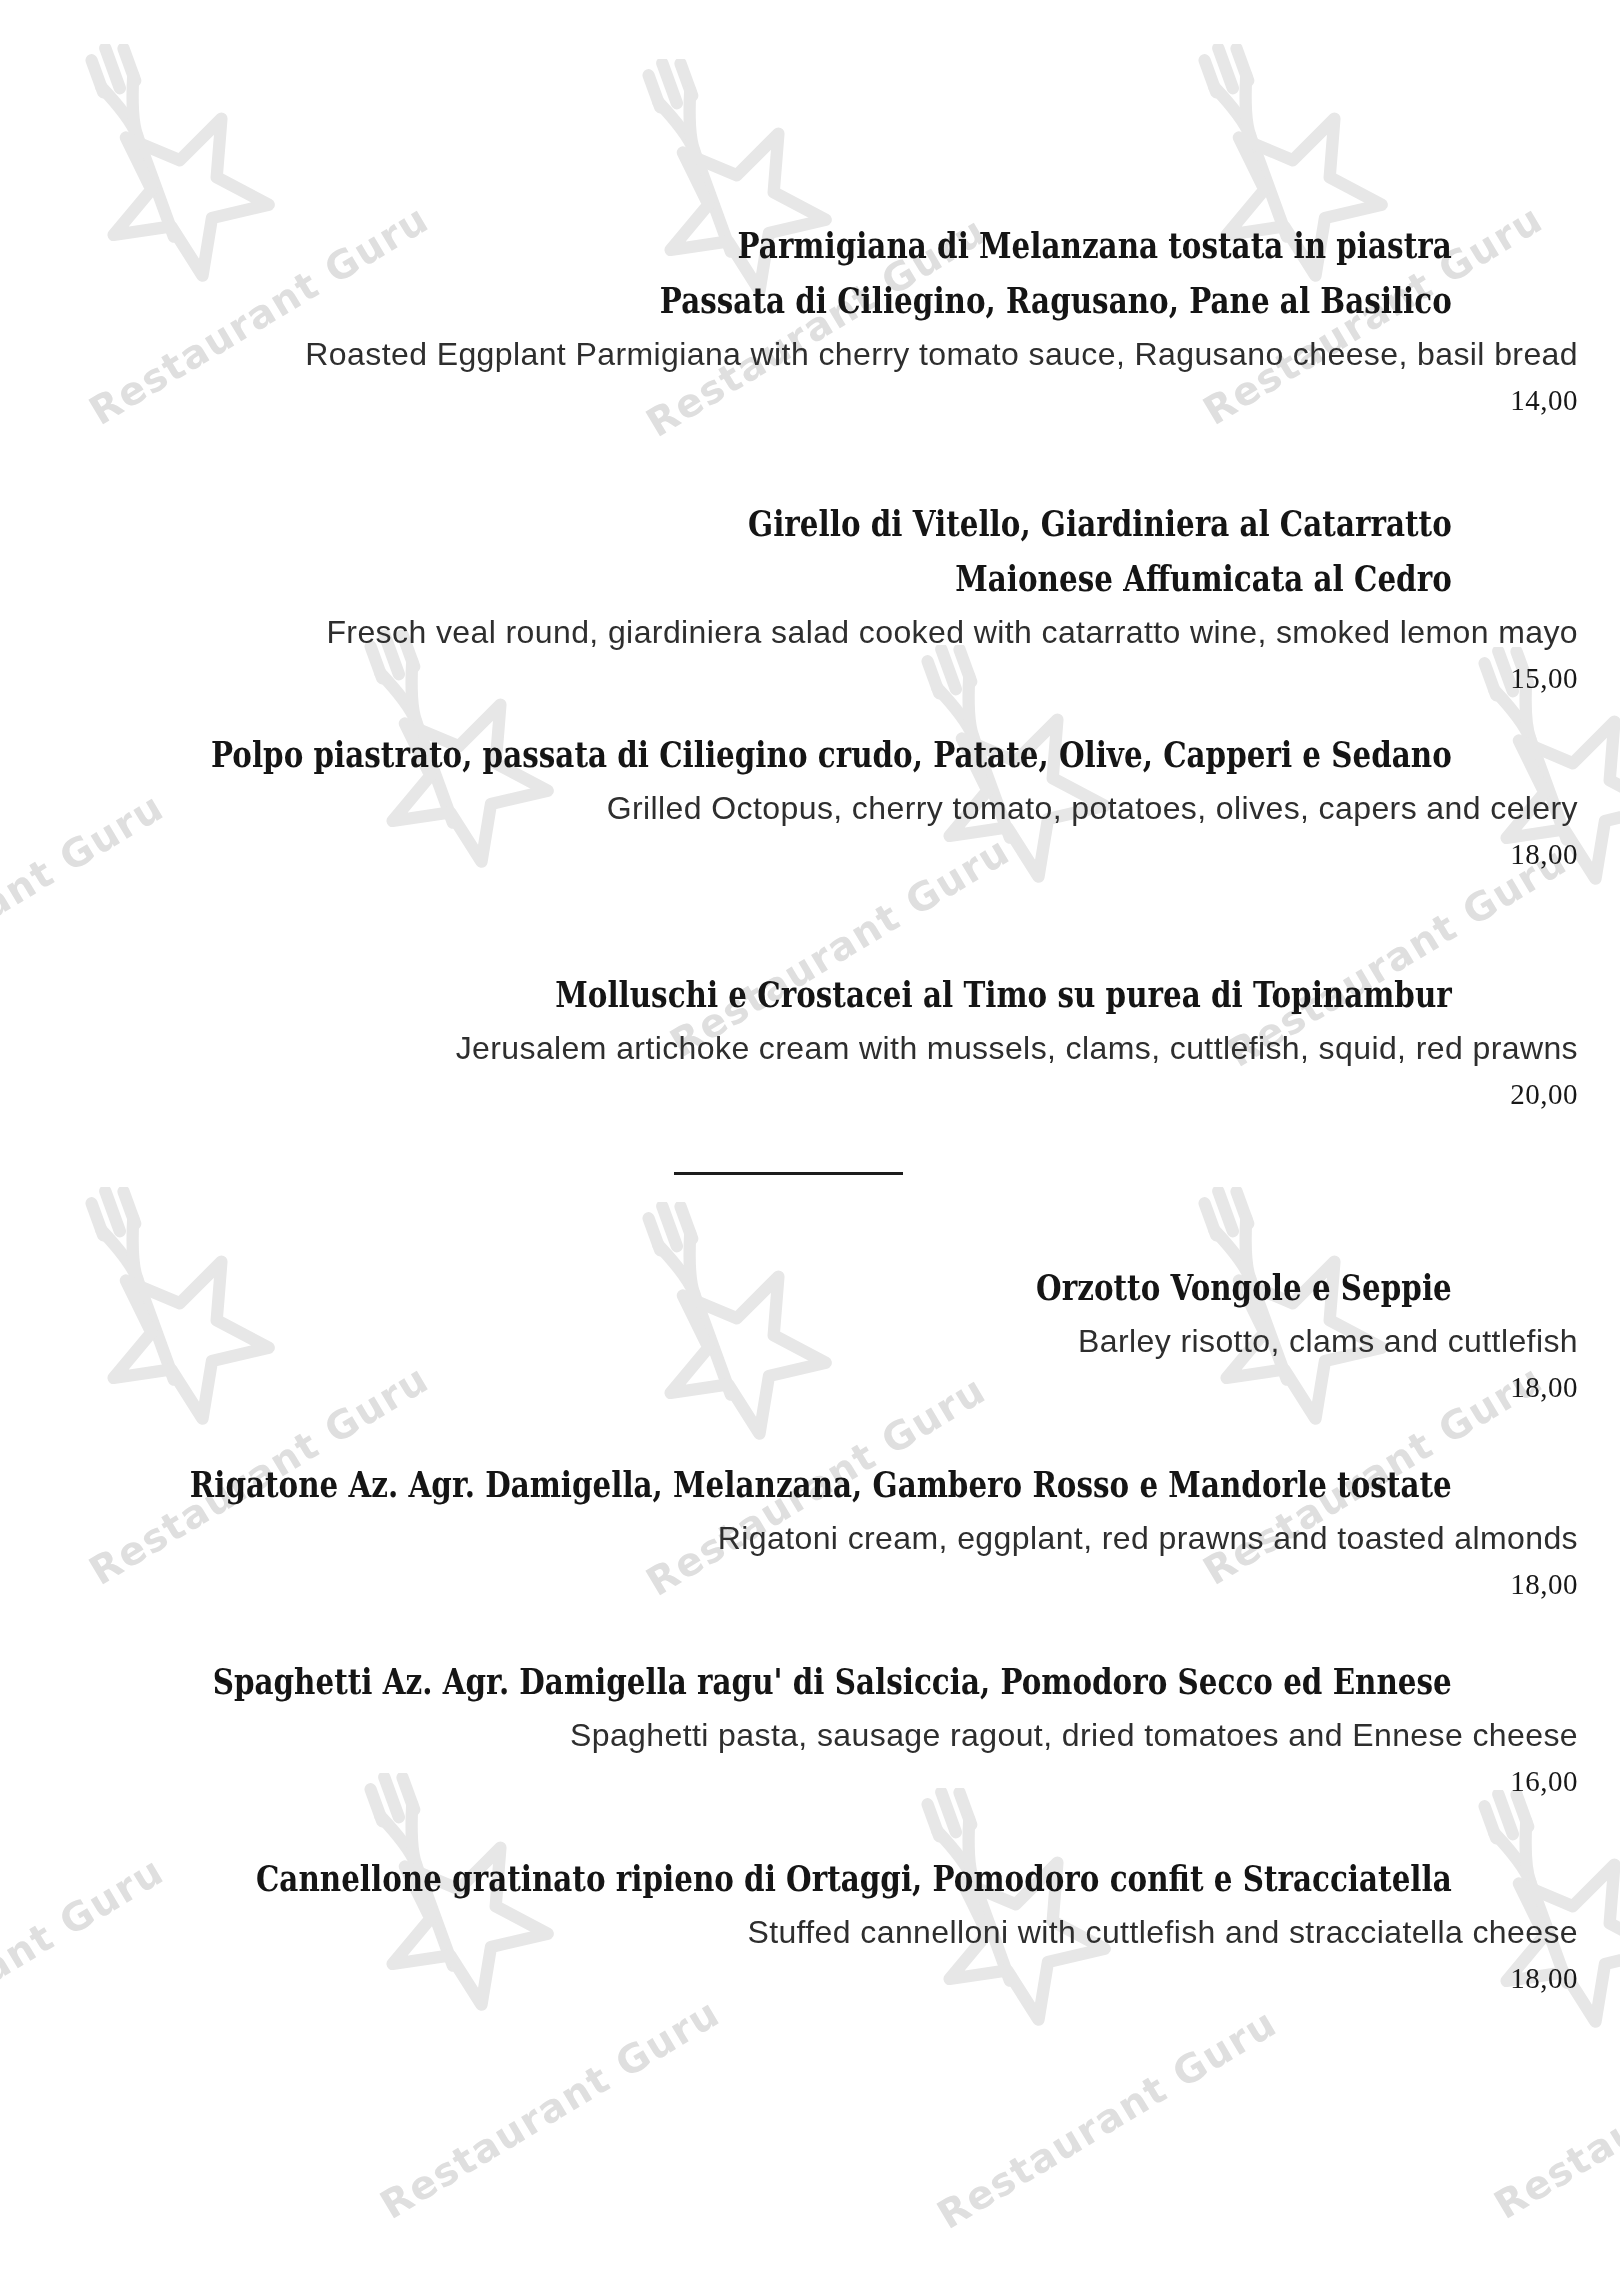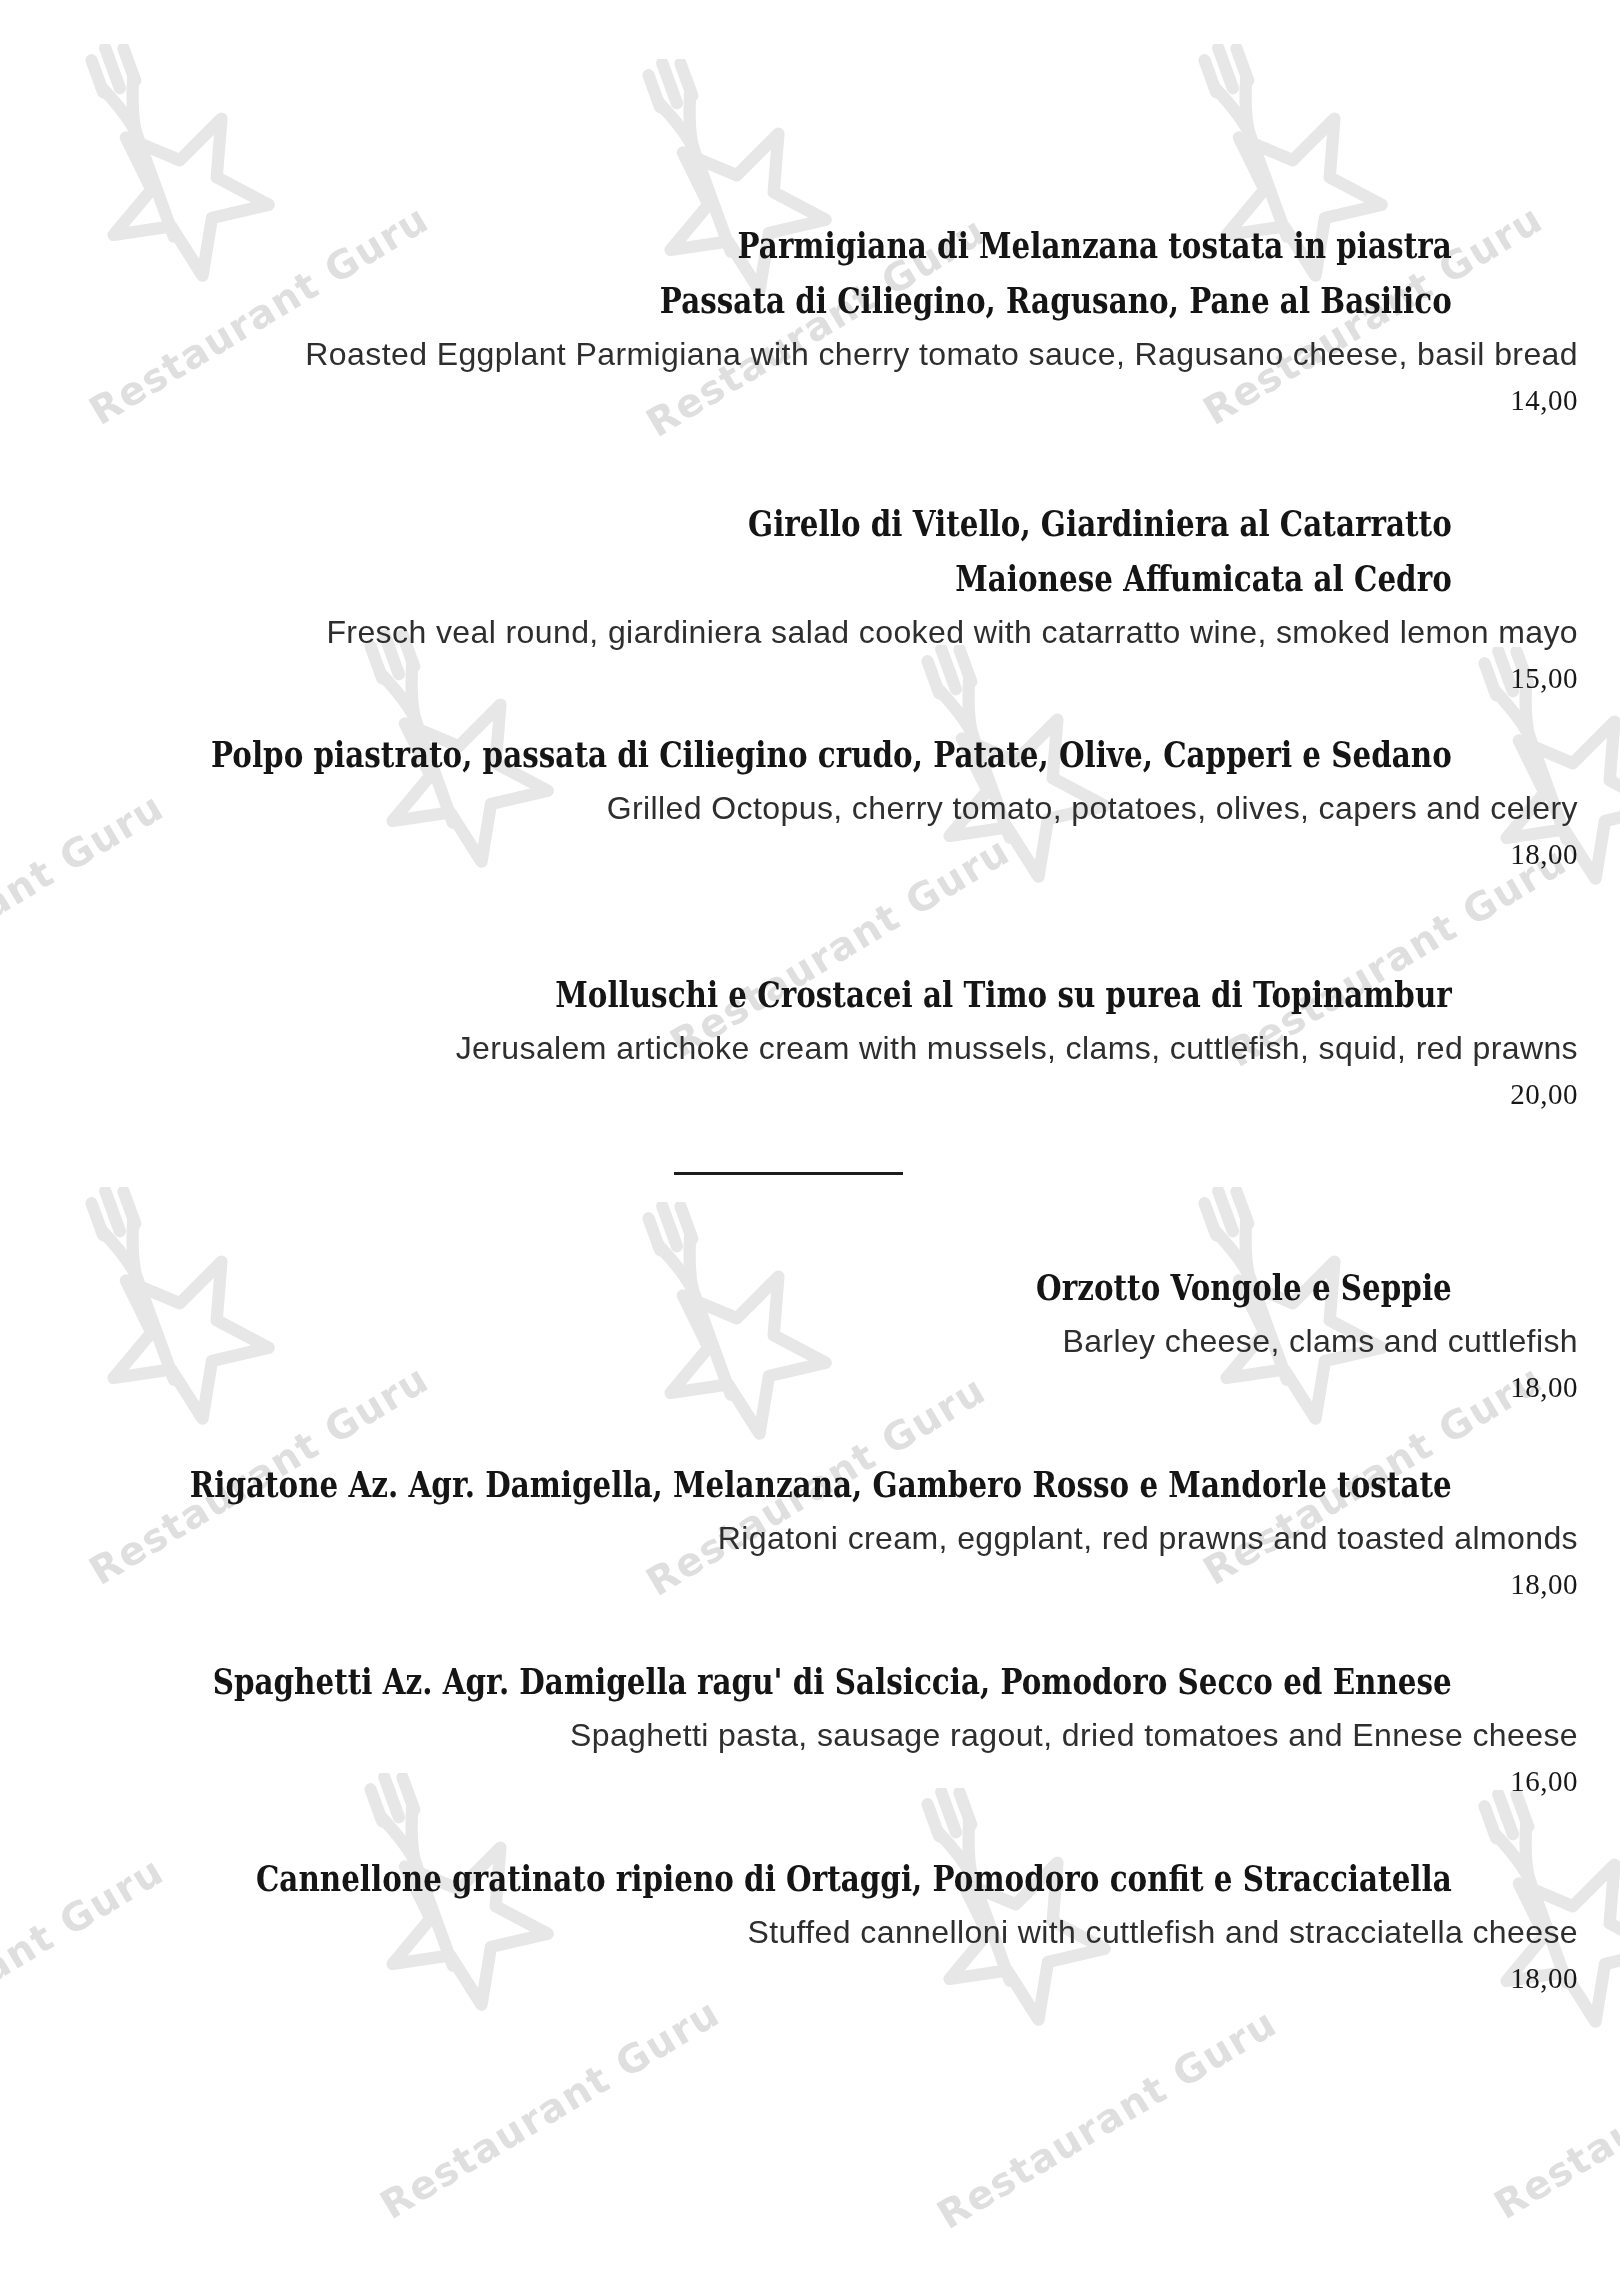--- a/index.html
+++ b/index.html
@@ -291,21 +291,21 @@
     <div class="dish-title"></div>
     <div class="dish-desc">Jerusalem artichoke cream with mussels, clams, cuttlefish, squid, red prawns</div>
     <div class="dish-price">20,00</div>
   </section>
 
   <div class="divider"></div>
 
   <section class="item" style="top:1260px">
     <div class="dish-title">Orzotto Vongole e Seppie</div>
     <div class="dish-title"></div>
-    <div class="dish-desc">Barley cheese, clams and cuttlefish</div>
+    <div class="dish-desc">Barley risotto, clams and cuttlefish</div>
     <div class="dish-price">18,00</div>
   </section>
 
   <section class="item" style="top:1457px">
     <div class="dish-title">Rigatone Az. Agr. Damigella, Melanzana, Gambero Rosso e Mandorle tostate</div>
     <div class="dish-title"></div>
     <div class="dish-desc">Rigatoni cream, eggplant, red prawns and toasted almonds</div>
     <div class="dish-price">18,00</div>
   </section>
 

